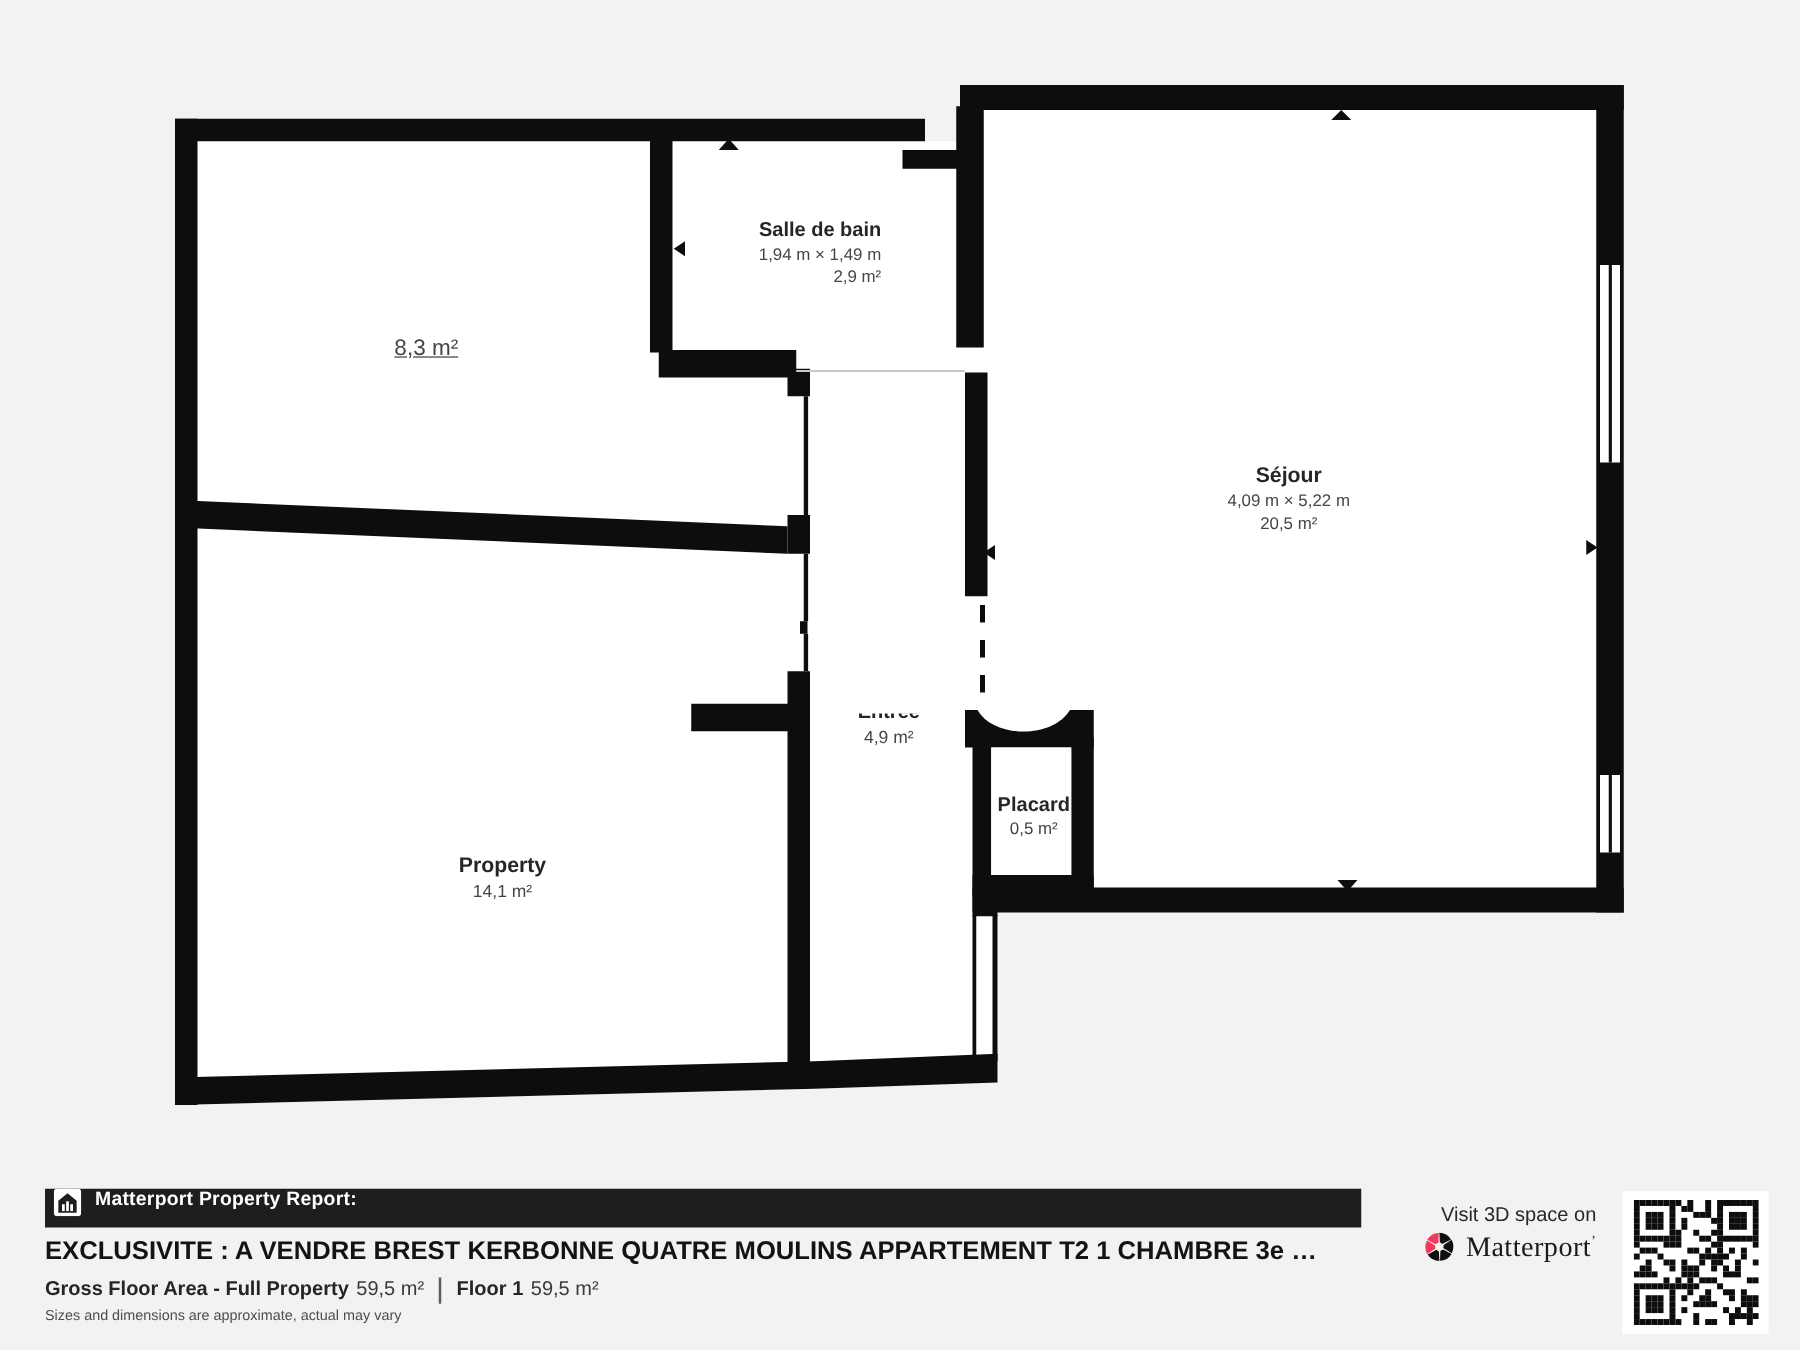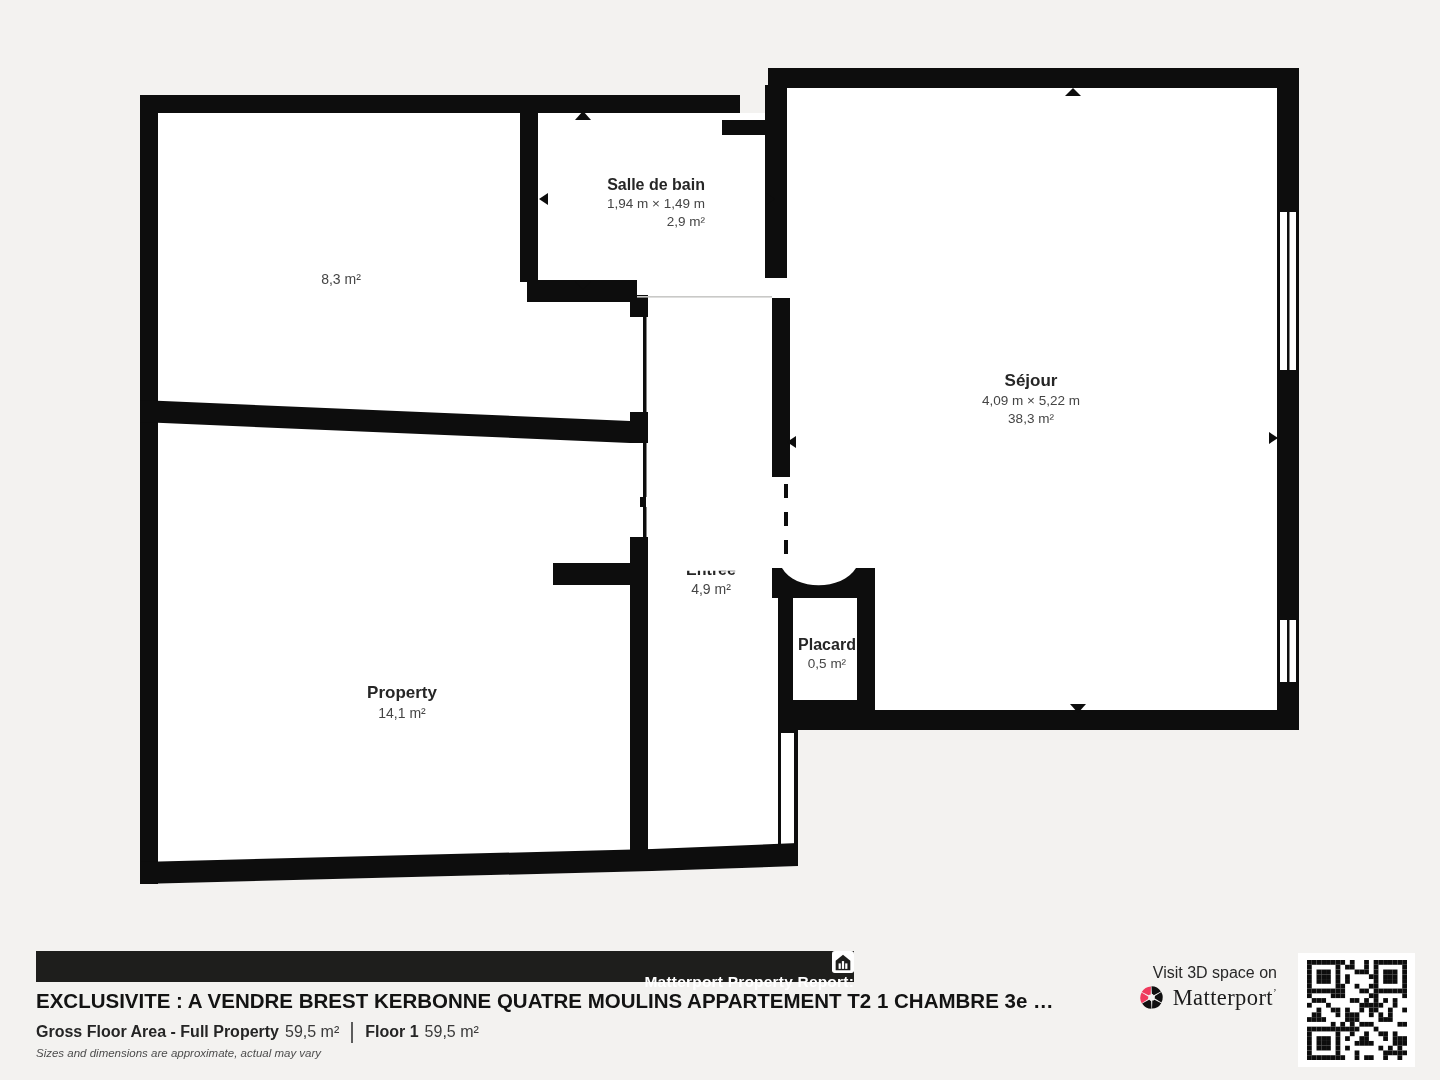--- a/index.html
+++ b/index.html
@@ -13,36 +13,36 @@
   .room-label{
     position:absolute;transform:translate(-50%,-50%);
     text-align:center;white-space:nowrap;line-height:1.32;
   }
   .room-name{display:block;font-weight:bold;font-size:16px;color:#262626;}
   .room-name.lg{font-size:17px;}
   .room-sub{display:block;font-size:13.5px;color:#454545;}
   .glitch{clip-path:inset(55% 0 -4% 0);}
   
   .report-bar{
-    position:absolute;left:36px;top:951px;width:818px;height:31px;
-    display:flex;align-items:flex-end;padding-left:7px;box-sizing:border-box;flex-direction:column;
+    position:absolute;left:36px;top:951px;width:1053px;height:31px;
+    display:flex;align-items:flex-start;padding-left:7px;box-sizing:border-box;
   }
   .report-bar-label{color:#ffffff;font-weight:bold;font-size:15.5px;margin-left:11px;letter-spacing:.2px;}
   .listing-title{
     position:absolute;left:36px;top:989px;width:1110px;
     font-weight:bold;font-size:20.5px;color:#131313;white-space:nowrap;overflow:hidden;
   }
   .area-row{
     position:absolute;left:36px;top:1020px;height:24px;
     display:flex;align-items:center;font-size:16px;color:#3a3a3a;
   }
   .area-row b{color:#252525;}
   .area-val{margin-left:6px;}
   .area-divider{width:2px;height:21px;background:#5c5c5c;margin:0 12px;}
-  .disclaimer{position:absolute;left:36px;top:1047px;font-size:11.5px;color:#4d4d4d;font-style:italic;}
+  .disclaimer{position:absolute;left:36px;top:1047px;font-size:11.5px;color:#4d4d4d;}
   .visit-line{position:absolute;right:163px;top:964px;font-size:16px;color:#282828;text-align:right;}
   .brand-row{position:absolute;right:163px;top:984px;display:flex;align-items:center;}
   .brand-word{font-family:"Liberation Serif",serif;font-size:22.5px;color:#1b1b1b;letter-spacing:.4px;margin-left:8px;}
   .brand-tick{font-size:11px;vertical-align:9px;color:#1b1b1b;}
   .qr-box{
     position:absolute;left:1298px;top:953px;width:117px;height:114px;background:#ffffff;
     display:flex;align-items:center;justify-content:center;
   }
 </style>
 </head>
@@ -111,31 +111,31 @@
     <polygon points="796,436 796,448 787,442"></polygon>
     <polygon points="1269,432 1269,444 1278,438"></polygon>
     <polygon points="1070,704 1086,704 1078,713"></polygon>
   </g>
 
   <rect x="637" y="296" width="135" height="1.6" fill="#c9c9c7"></rect>
 </svg>
 
 <div class="labels">
   <div class="room-label" style="left:341px;top:279px;">
-    <span class="room-sub" style="font-size:14px;">8,3 m²</span>
+    <span class="room-sub" style="font-size:18px;text-decoration:underline;">8,3 m²</span>
   </div>
   <div class="room-label" style="left:656px;top:202px;text-align:right;">
     <span class="room-name">Salle de bain</span>
     <span class="room-sub">1,94 m × 1,49 m</span>
     <span class="room-sub">2,9 m²</span>
   </div>
   <div class="room-label" style="left:1031px;top:399px;text-align:center;">
     <span class="room-name lg">Séjour</span>
     <span class="room-sub">4,09 m × 5,22 m</span>
-    <span class="room-sub">38,3 m²</span>
+    <span class="room-sub">20,5 m²</span>
   </div>
   <div class="room-label" style="left:402px;top:702px;">
     <span class="room-name lg">Property</span>
     <span class="room-sub" style="font-size:14px;">14,1 m²</span>
   </div>
   <div class="room-label" style="left:711px;top:579px;">
     <span class="room-name glitch">Entrée</span>
     <span class="room-sub" style="font-size:14px;">4,9 m²</span>
   </div>
   <div class="room-label" style="left:827px;top:653px;">

